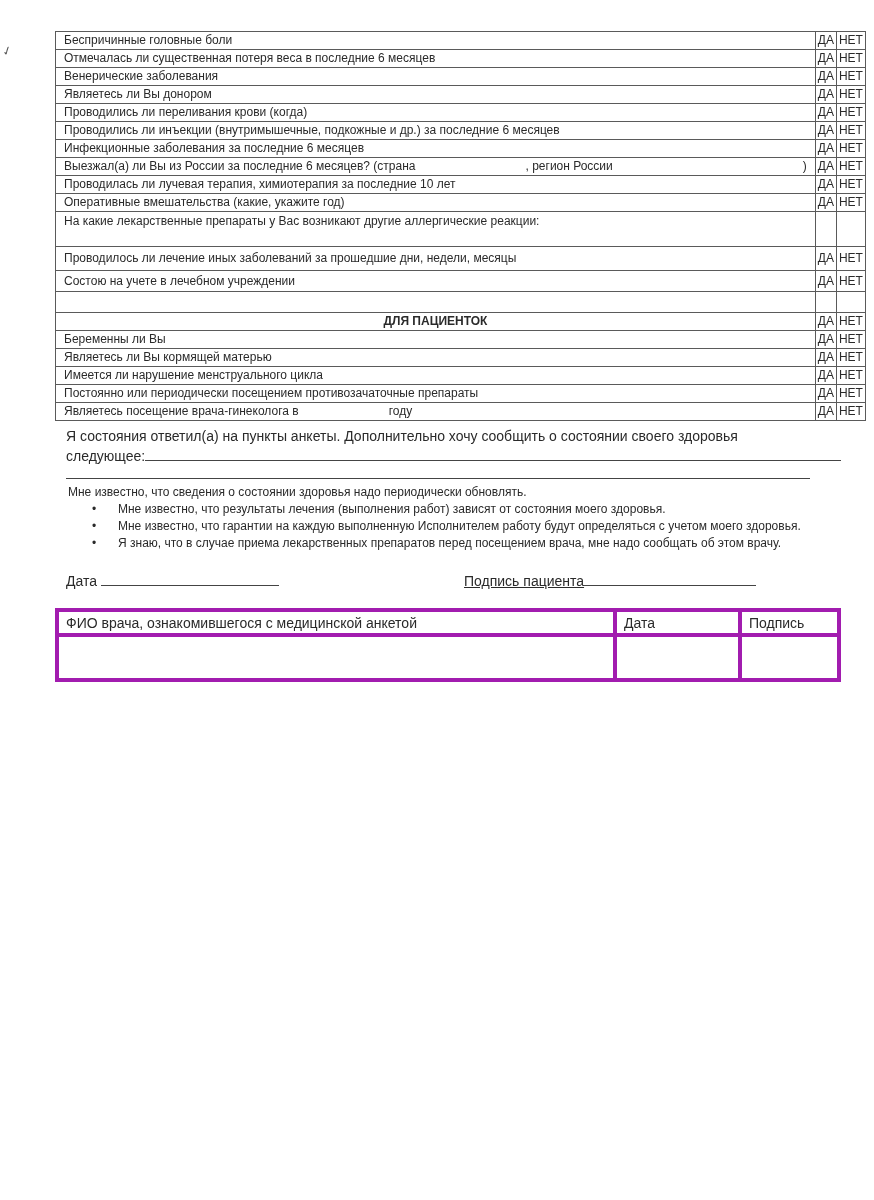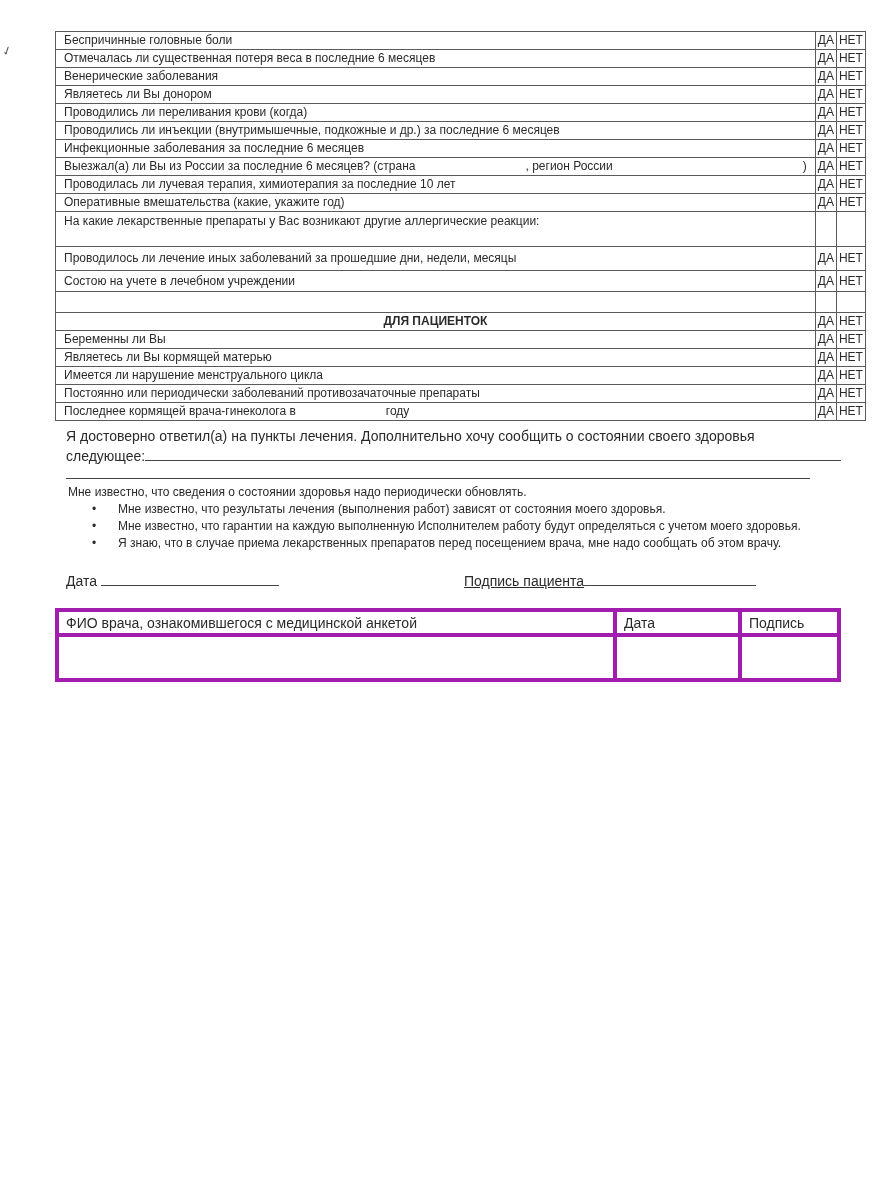--- a/index.html
+++ b/index.html
@@ -127,34 +127,34 @@
     <td class="c-q">Являетесь ли Вы кормящей матерью</td>
     <td class="c-yes">ДА</td>
     <td class="c-no">НЕТ</td>
   </tr>
   <tr>
     <td class="c-q">Имеется ли нарушение менструального цикла</td>
     <td class="c-yes">ДА</td>
     <td class="c-no">НЕТ</td>
   </tr>
   <tr>
-    <td class="c-q">Постоянно или периодически заболеваний противозачаточные препараты</td>
+    <td class="c-q">Постоянно или периодически посещением противозачаточные препараты</td>
     <td class="c-yes">ДА</td>
     <td class="c-no">НЕТ</td>
   </tr>
   <tr>
-    <td class="c-q"><span>Последнее кормящей врача-гинеколога в</span><span class="gap3"></span><span>году</span></td>
+    <td class="c-q"><span>Являетесь посещение врача-гинеколога в</span><span class="gap3"></span><span>году</span></td>
     <td class="c-yes">ДА</td>
     <td class="c-no">НЕТ</td>
   </tr>
 </tbody>
   </table>
 
 <div class="stmt">
-  <div>Я достоверно ответил(а) на пункты лечения. Дополнительно хочу сообщить о состоянии своего здоровья</div>
+  <div>Я состояния ответил(а) на пункты анкеты. Дополнительно хочу сообщить о состоянии своего здоровья</div>
   <div><span>следующее:</span><span class="line-fill" style="width:696px"></span></div>
 </div>
 <div class="hline"></div>
 
 <div class="notes">
   <div>Мне известно, что сведения о состоянии здоровья надо периодически обновлять.</div>
   <ul>
     <li>Мне известно, что результаты лечения (выполнения работ) зависят от состояния моего здоровья.</li>
     <li>Мне известно, что гарантии на каждую выполненную Исполнителем работу будут определяться с учетом моего здоровья.</li>
     <li>Я знаю, что в случае приема лекарственных препаратов перед посещением врача, мне надо сообщать об этом врачу.</li>

